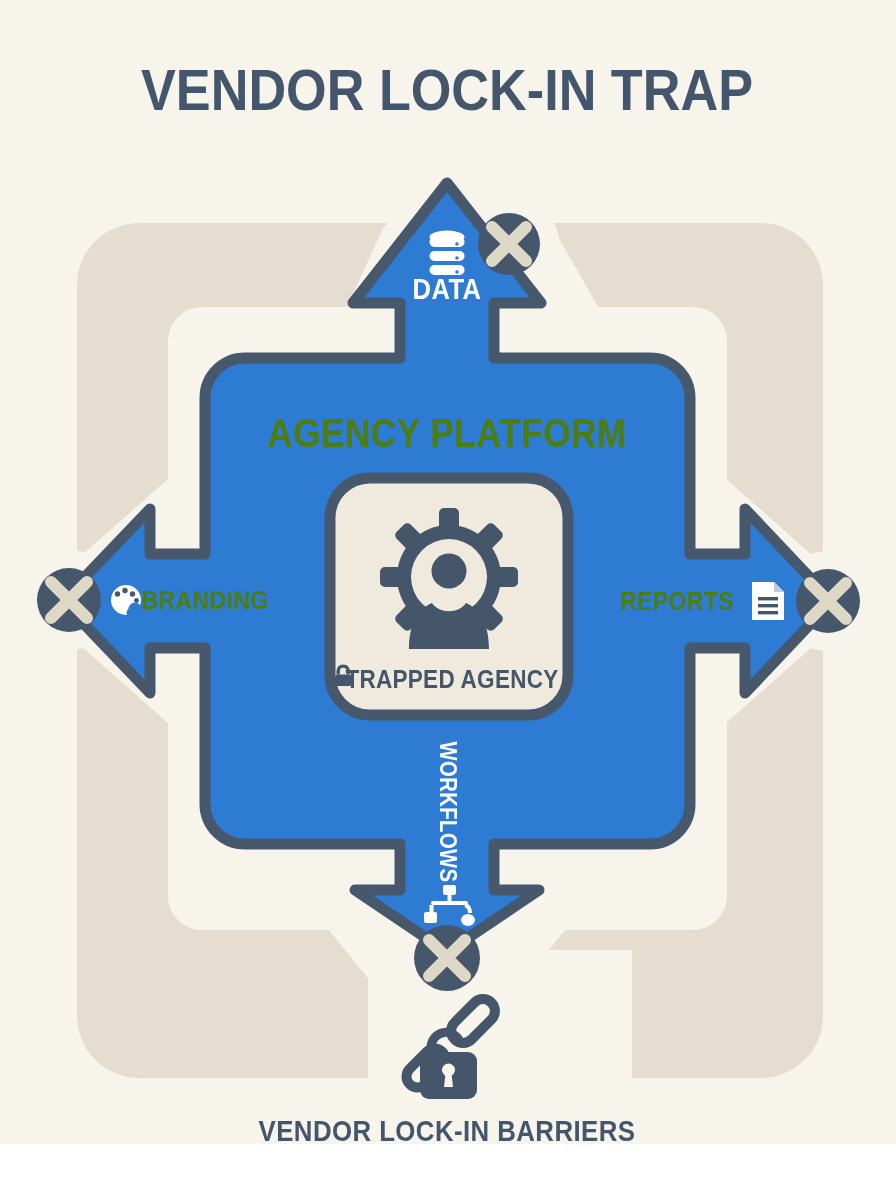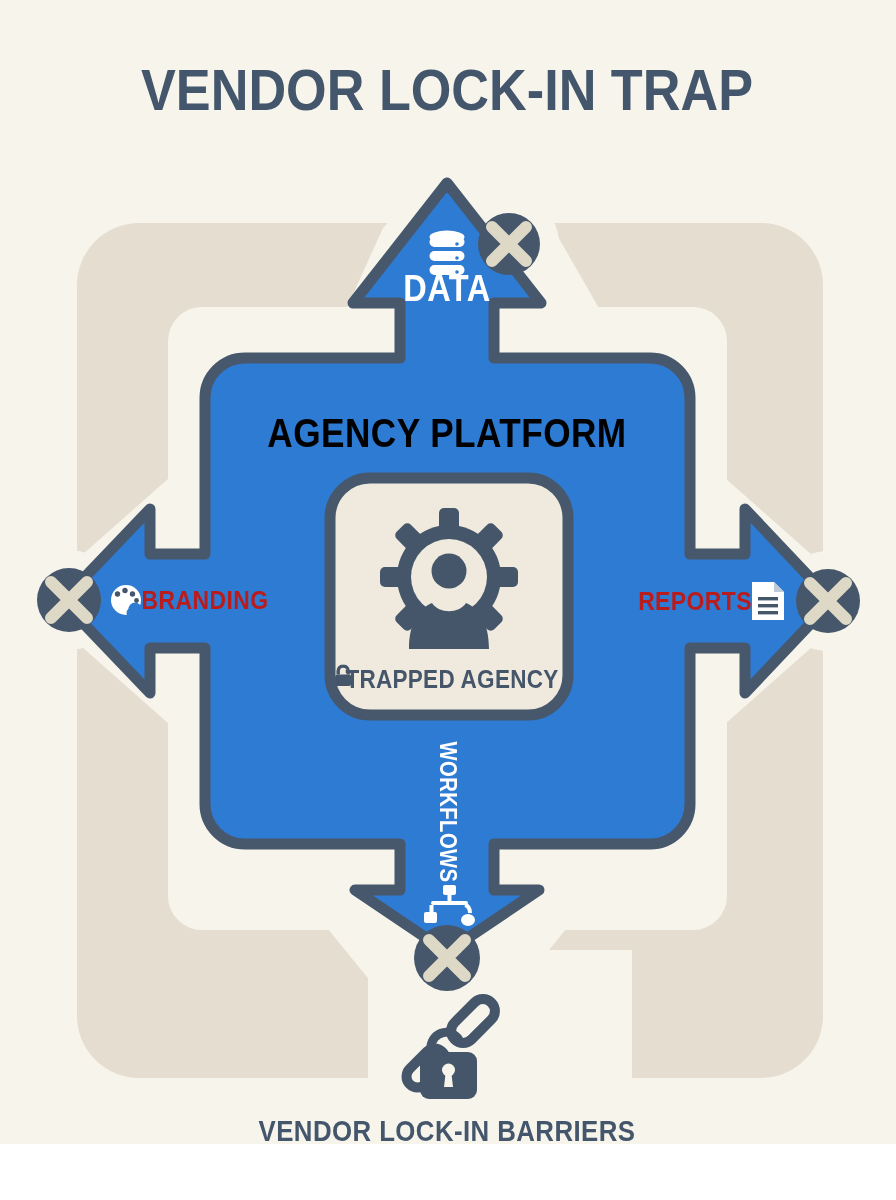--- a/index.html
+++ b/index.html
@@ -11,23 +11,23 @@
   .stage svg{position:absolute; left:0; top:0;}
   .lbl{
     position:absolute; white-space:nowrap; font-weight:bold;
     transform:translate(-50%,-50%);
   }
   .lbl>span{display:inline-block; transform:scaleX(0.88); letter-spacing:0.5px;}
   .title{font-size:58px; color:#44566B;}
   .title>span{transform:scaleX(0.9); letter-spacing:0px;}
   .footer-title{font-size:30px; color:#44566B;}
   .footer-title>span{transform:scaleX(0.86);}
-  .platform{font-size:40px; color:#000000;}
-  .arrow-lbl{font-size:26px; color:#b91c1c;}
-  .data-lbl{font-size:37px; color:#FFFFFF;}
+  .platform{font-size:40px; color:#4d7c0f;}
+  .arrow-lbl{font-size:26px; color:#4d7c0f;}
+  .data-lbl{font-size:29px; color:#FFFFFF;}
   .workflows{transform:translate(-50%,-50%) rotate(90deg); font-size:23px; color:#FFFFFF;}
   .trapped-row{
     position:absolute; left:452px; top:679px; transform:translate(-50%,-50%);
     display:flex; align-items:flex-start; gap:8px;
   }
   .trapped-row .txt{
     font-weight:bold; font-size:25px; color:#45566B; white-space:nowrap;
     display:inline-block; transform:scaleX(0.9); letter-spacing:0.3px;
   }
 </style>
@@ -174,21 +174,21 @@
   </div>
 
   <div class="lbl data-lbl" style="left:447px; top:289px;">
     <span>DATA</span>
   </div>
 
   <div class="lbl arrow-lbl" style="left:205px; top:600px;">
     <span>BRANDING</span>
   </div>
 
-  <div class="lbl arrow-lbl" style="left:695px; top:601px;">
+  <div class="lbl arrow-lbl" style="left:677px; top:601px;">
     <span>REPORTS</span>
   </div>
 
   <div class="lbl workflows" style="left:447px; top:812px;">
     <span>WORKFLOWS</span>
   </div>
 
   <div class="trapped-row">
     <svg width="19" height="23" viewBox="0 0 19 23">
       <path d="M4.5,10 V6.5 a5,5 0 0 1 10,0 V10" stroke="#45566B" stroke-width="3.5" fill="none"></path>

